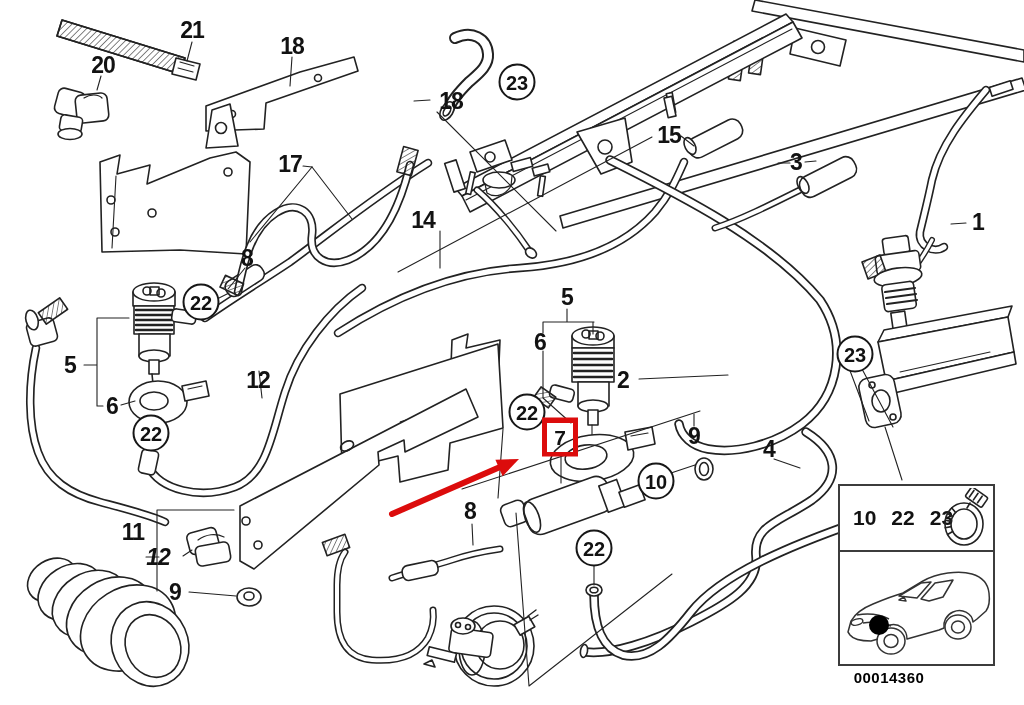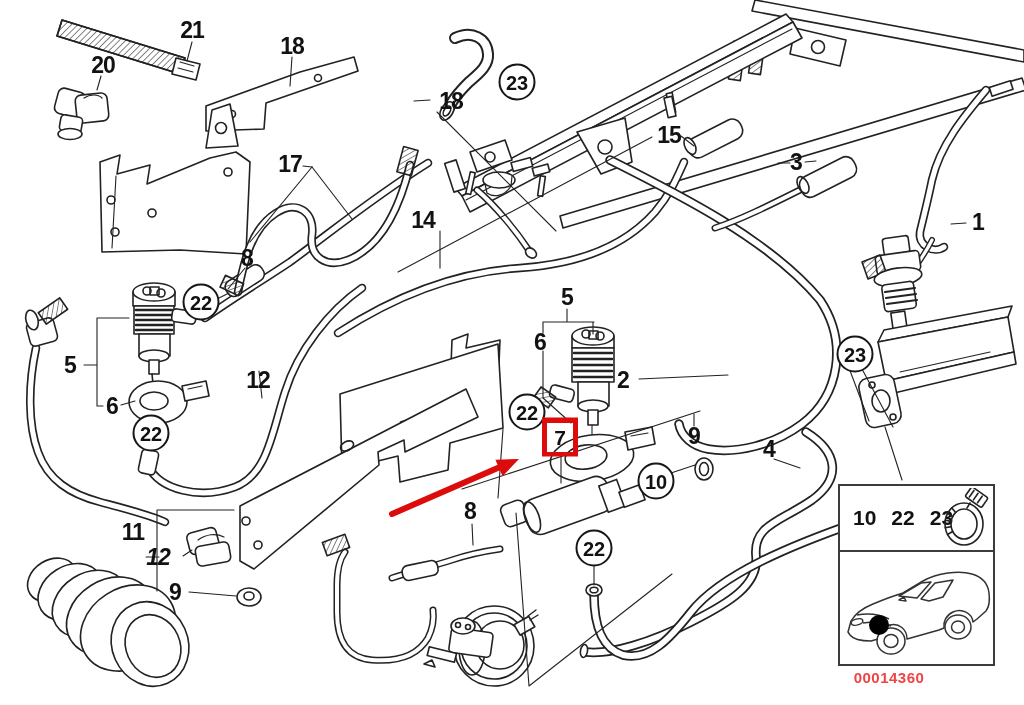--- a/index.html
+++ b/index.html
@@ -15,21 +15,21 @@
   .callout.boxed{width:28px;height:31px;border:4px solid var(--red,#dc0c0c);
            font-size:21px;display:flex;align-items:center;justify-content:center;}
   .inset{position:absolute;left:838px;top:484px;width:157px;height:182px;border:2px solid #3c3c3c;
          background:#fff;box-sizing:border-box;}
   .inset-top{position:relative;height:66px;border-bottom:2px solid #3c3c3c;box-sizing:border-box;
          display:flex;align-items:center;gap:15px;padding-left:13px;}
   .inset-top span{font-size:21px;font-weight:bold;color:#121212;}
   .inset-clamp{position:absolute;right:1px;top:2px;}
   .inset-bottom{position:relative;height:112px;}
   .diagram-number{position:absolute;left:829px;top:669px;width:120px;text-align:center;
-         font-size:15px;font-weight:600;letter-spacing:0.5px;color:#ef4444;}
+         font-size:15px;font-weight:600;letter-spacing:0.5px;color:#000000;}
 </style>
 </head>
 <body>
 
 <div id="stage">
 
 <svg id="art" width="1024" height="705" viewBox="0 0 1024 705">
   <defs>
     <pattern id="h" patternUnits="userSpaceOnUse" width="4.5" height="4.5" patternTransform="rotate(45)">
       <line x1="0" y1="0" x2="0" y2="4.5" stroke="#1d1d1d" stroke-width="1.1"></line>

